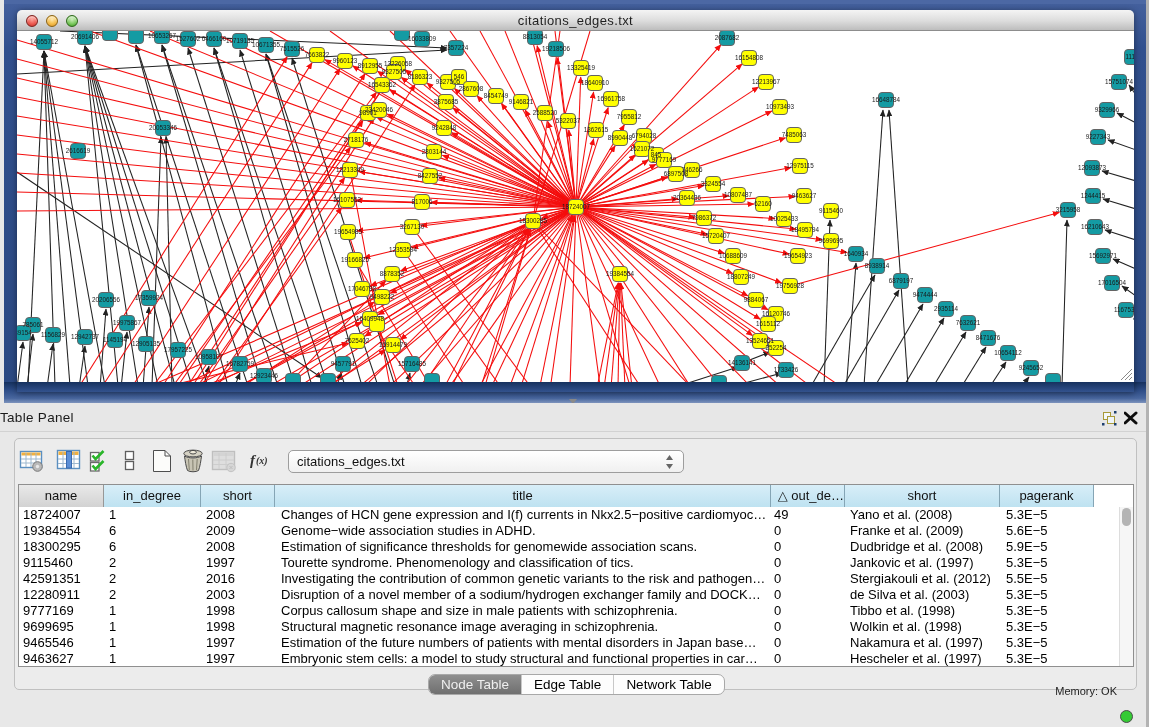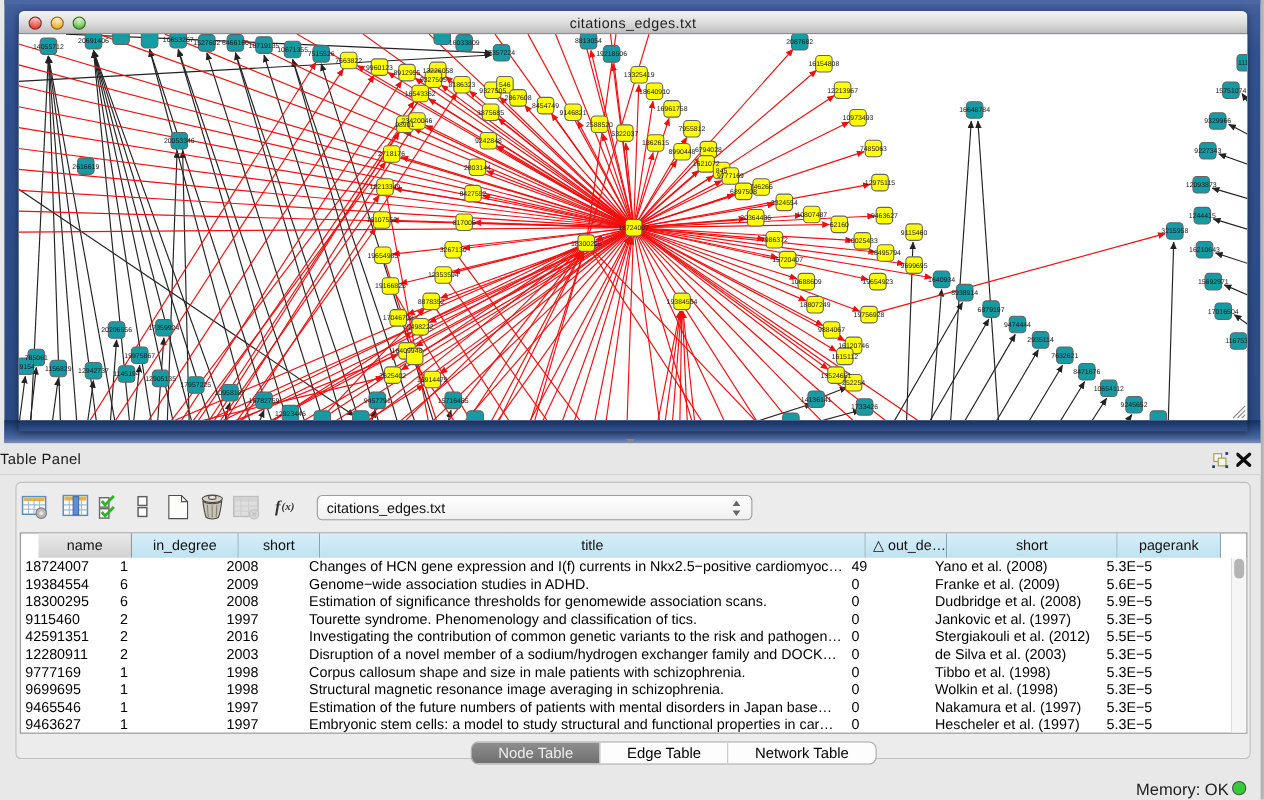--- a/index.html
+++ b/index.html
@@ -20,39 +20,39 @@
 #rstrip{left:1146px;top:0;width:3px;height:727px;background:#b3b3b3}
 
 #tp-head{left:0;top:403px;width:1146px;height:29px;background:#e7e7e7;border-bottom:1px solid #d2d2d2;
   font-size:13.5px;letter-spacing:0.3px;color:#1a1a1a;line-height:29px;}
 #panel{left:14px;top:438px;width:1123px;height:252px;background:#ececec;border:1px solid #c0c0c0;border-radius:5px}
 
 #ddown{left:288px;top:450px;width:396px;height:23px;background:linear-gradient(#fff,#f0f0f0);border:1px solid #9d9d9d;border-radius:5px;
   font-size:13px;color:#111;line-height:21px;padding-left:8px}
 
 #tbl{left:18px;top:484px;width:1116px;height:183px;background:#fff;border:1px solid #8f8f8f;font-size:13px}
-#thead{position:absolute;left:16px;top:0;width:100%;height:32px}
+#thead{position:absolute;left:0;top:0;width:100%;height:32px}
 .th{position:absolute;top:0;height:22px;background:linear-gradient(#d8eef8,#bee2f1);
   border-right:1px solid #85a5b5;text-align:center;line-height:22px;color:#111}
 .th.gray{background:linear-gradient(#e9e9e9,#d2d2d2);border-right:1px solid #979797}
 #tbody{position:absolute;left:0;top:22px;width:100%}
 .tr{height:16px;line-height:16px;white-space:nowrap;position:relative;font-size:13px}
 .tr span{position:absolute;top:0}
 .c1{left:4px}.c2{left:90px}.c3{left:187px}.c4{left:262px}.c5{left:755px}.c6{left:831px}.c7{left:987px}
 
 #sbar{left:1119px;top:507px;width:14px;height:159px;background:#f6f6f6;border-left:1px solid #ddd}
 #sthumb{left:1122px;top:508px;width:9px;height:18px;background:#b4b4b4;border-radius:4.5px}
 
 #tabs{left:428px;top:674px;height:21px;border:1px solid #a8a8a8;border-radius:7px;background:#fdfdfd;
   font-size:13.5px;overflow:hidden;display:flex}
-.tab{line-height:19px;padding:0 24px;color:#000}
+.tab{line-height:19px;padding:0 12px;color:#000}
 .tab.sel{background:linear-gradient(#8f8f8f,#6f6f6f);color:#efefef}
 .tab+.tab{border-left:1px solid #c8c8c8}
 
-#mem{right:32px;top:710px;font-size:15px;color:#222}
+#mem{right:32px;top:685px;font-size:11px;color:#222}
 #memdot{left:1120px;top:710px;width:13px;height:13px;border-radius:50%;background:#35cb35;border:1.5px solid #4c4c4c}
 
 </style></head>
 <body>
 <div class="abs" id="frame">
     <div class="topline"></div>
   </div>
 <div class="abs" style="left:4px;top:382px;width:1142px;height:21px;background:linear-gradient(#16315e,#2e4d87 40%,#49679f 78%,#7d93bd)"></div>
 <svg class="abs" style="left:567px;top:398px" width="12" height="7" viewBox="0 0 12 7">
     <path d="M2 1 L10 1 L6 6 Z" fill="#8a8a8a"></path>

